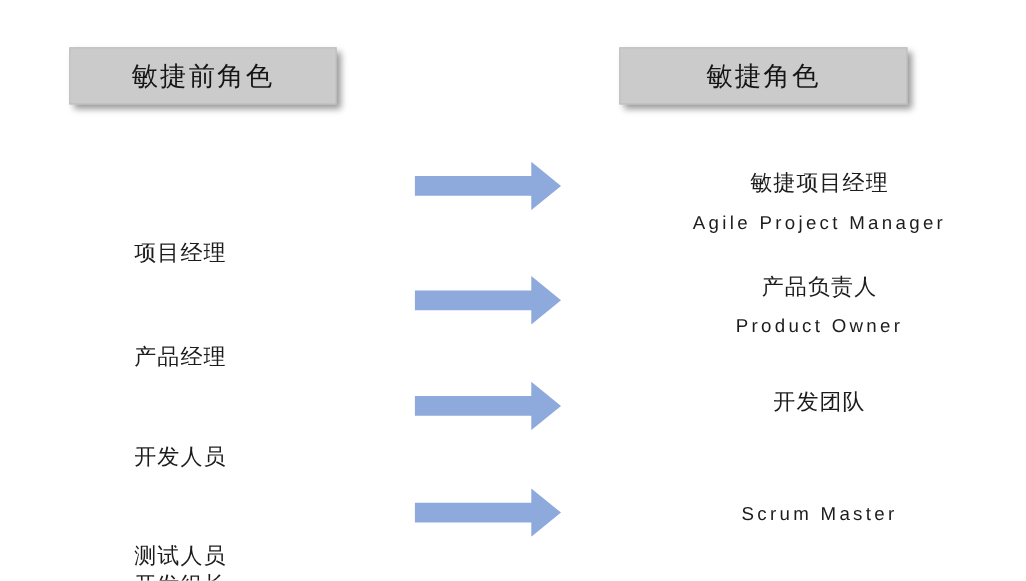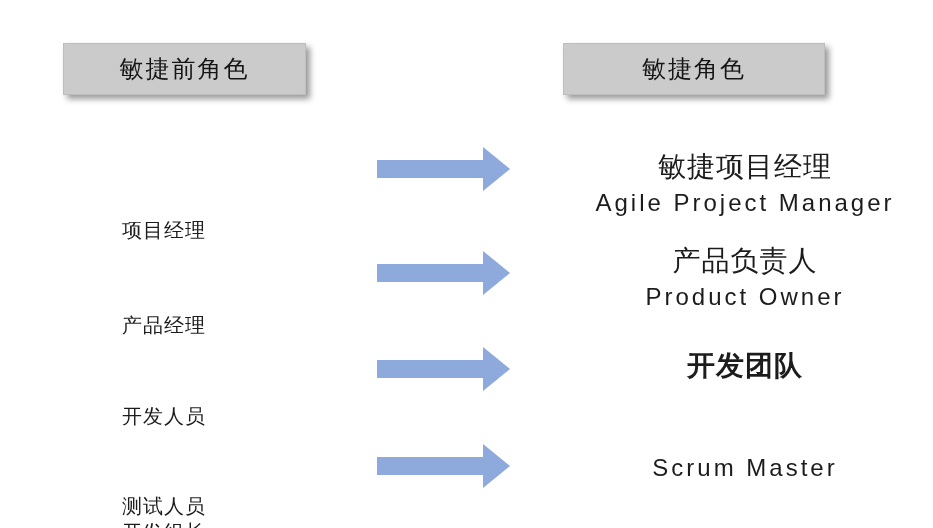--- a/index.html
+++ b/index.html
@@ -58,29 +58,29 @@
   .arrow-r3 { top: 347px; }
   .arrow-r4 { top: 444px; }
   .new-label {
     position: absolute;
     left: 570px;
     width: 350px;
     text-align: center;
   }
   .new-r1 { top: 149px; }
   .new-r2 { top: 243px; }
-  .new-r3 { top: 348px; font-weight: bold; }
+  .new-r3 { top: 348px; }
   .new-r4 { top: 450px; }
   .new-cn {
-    font-size: 28px;
+    font-size: 20px;
     line-height: 36px;
     letter-spacing: 1px;
   }
   .new-en {
-    font-size: 24px;
+    font-size: 17px;
     line-height: 36px;
     letter-spacing: 3px;
   }
 </style>
 </head>
 <body>
 
 <div class="canvas">
 
   <div class="hdr-box left">

